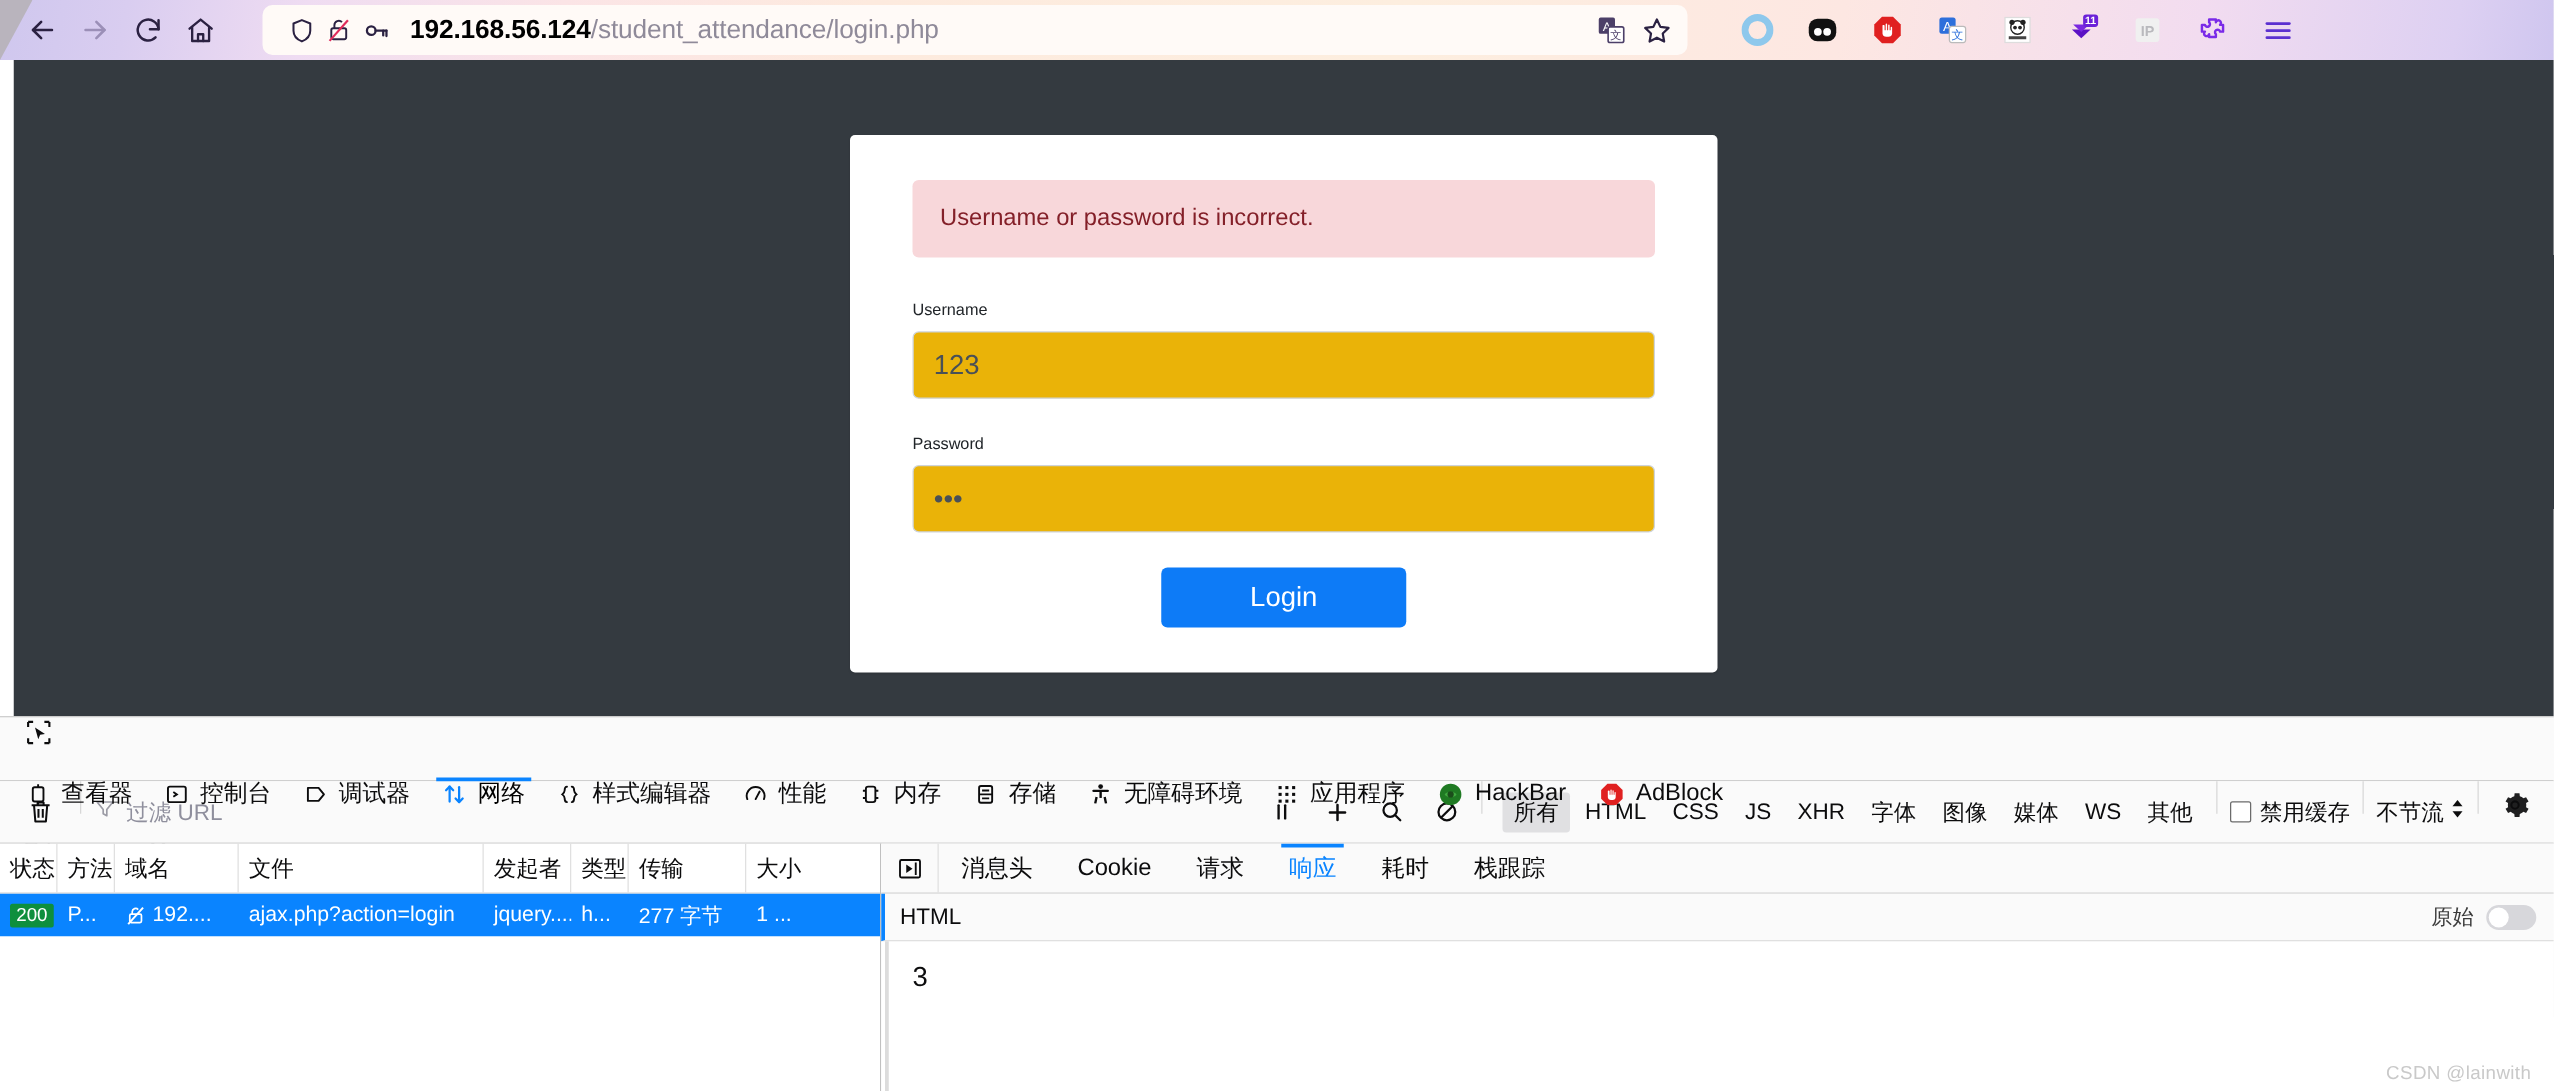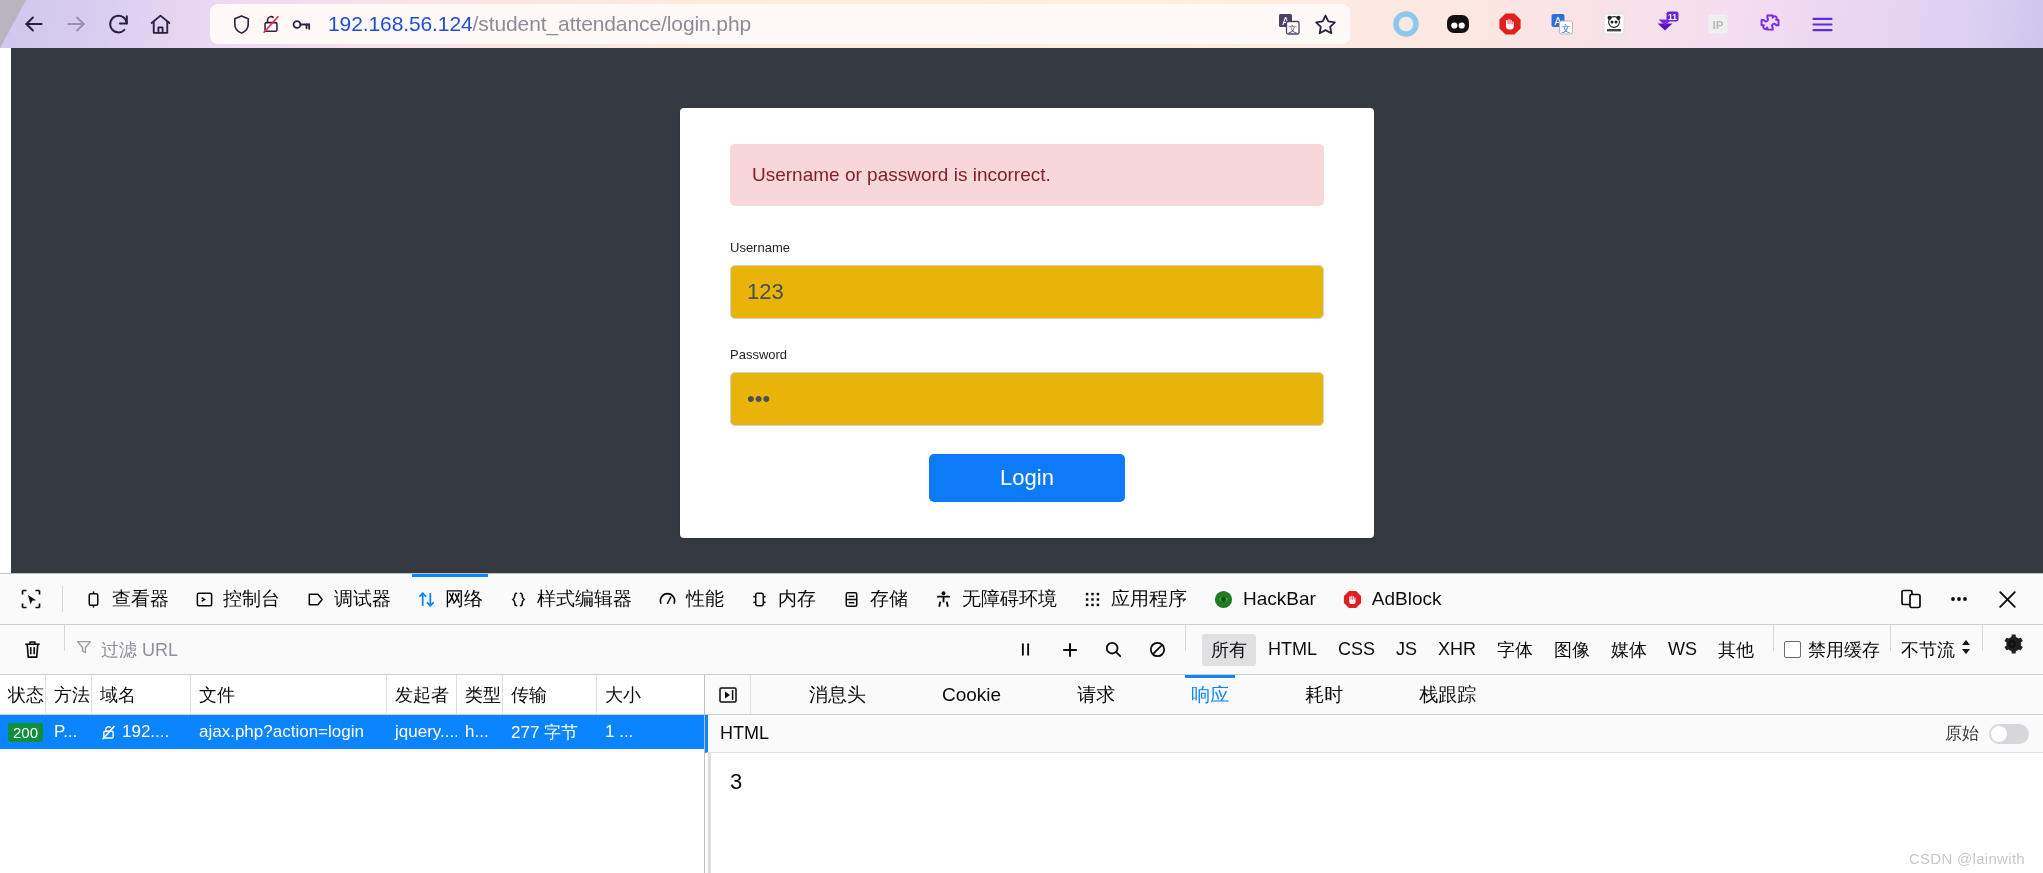--- a/index.html
+++ b/index.html
@@ -46,21 +46,21 @@
   }
   .url-icon { width: 30px; height: 30px; display: flex; align-items: center; justify-content: center; color: #2b2142; }
   #url-text {
     flex: 1;
     font-size: 21px;
     color: #15141a;
     padding-left: 12px;
     letter-spacing: -0.1px;
     white-space: nowrap;
   }
-  #url-text .host { color: #1d4ed8; font-weight: 400; margin-top: 11px;}
+  #url-text .host { color: #000000; font-weight: 700; margin-top: 11px;}
   #url-text .path { color: #8f8a99; }
   .url-right { display: flex; align-items: center; gap: 6px; }
 
   #extensions { display: flex; align-items: center; gap: 8px; margin-left: 34px; position: relative; z-index: 2;}
   .ext { width: 44px; height: 44px; display: flex; align-items: center; justify-content: center; position: relative;}
 
   
   #page-viewport {
     height: 525px;
     background: #343a40;
@@ -128,20 +128,21 @@
     font-size: 19px;
     color: #0c0c0d;
   }
   #devtools-toolbar {
     height: 51px;
     display: flex;
     align-items: stretch;
     border-bottom: 1px solid #cfcfcf;
     background: #fafafa;
     padding-left: 8px;
+    flex-direction: column;
   }
   .dt-picker {
     width: 46px; display: flex; align-items: center; justify-content: center;
   }
   .dt-sep { width: 1px; background: #d7d7d7; margin: 12px 8px; }
   #dt-tabs { display: flex; align-items: stretch; flex: 1; }
   .dt-tab {
     display: flex; align-items: center; gap: 9px;
     padding: 0 13px;
     white-space: nowrap;
@@ -187,21 +188,21 @@
   }
   #req-rows { flex: 1; background: #fff; }
   .req-row { display: flex; height: 34px; align-items: stretch; background: #0a84ff; color: #fff; }
   .req-row .td { display: flex; align-items: center; padding: 4px 8px; font-size: 17px; overflow: hidden; white-space: nowrap;}
   .status-badge {
     background: #0e8f3d; color: #fff; font-size: 15px; border-radius: 2px;
     padding: 1px 5px; font-family: "Liberation Sans", sans-serif;
   }
 
   #detail-pane { flex: 1; display: flex; flex-direction: column; min-width: 0; background:#fff;}
-  #detail-tabs { height: 40px; display: flex; align-items: stretch; border-bottom: 1px solid #d0d0d0; background: #fafafa; gap: 40px;}
+  #detail-tabs { height: 40px; display: flex; align-items: stretch; border-bottom: 1px solid #d0d0d0; background: #fafafa;}
   #detail-tabs .play { width: 46px; display: flex; align-items: center; justify-content: center; border-right: 1px solid #e0e0e0;}
   .d-tab { display: flex; align-items: center; padding: 0 18px; font-size: 19px; position: relative; white-space: nowrap;}
   .d-tab.active { color: #0a84ff; }
   .d-tab.active::before { content:""; position: absolute; left: 12px; right: 12px; top: 0; height: 3px; background: #0a84ff;}
   #resp-section-head {
     height: 38px; display: flex; align-items: center; justify-content: space-between;
     padding: 0 14px 0 12px; background: #fafafa; border-bottom: 1px solid #e0e0e0;
     border-left: 3px solid #0a84ff;
   }
   #resp-section-head .lbl { font-size: 18px; }

